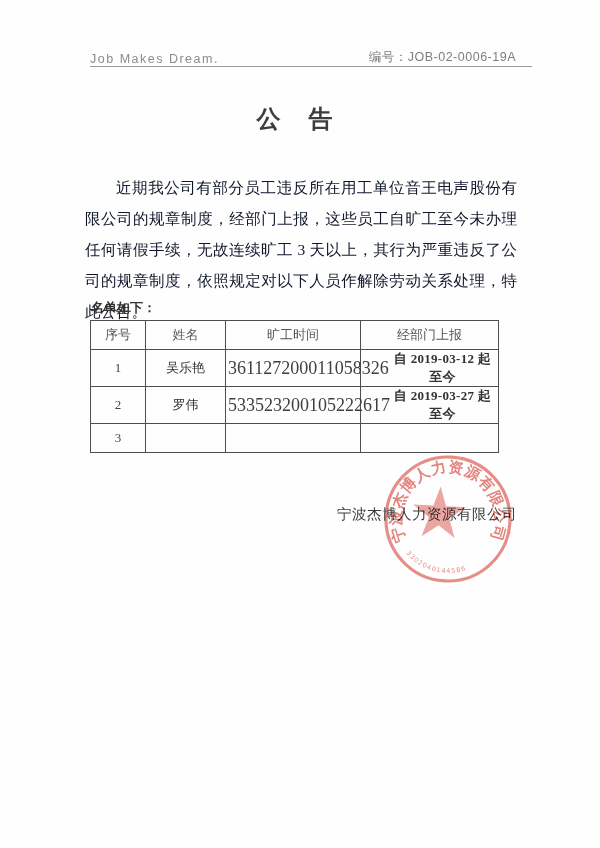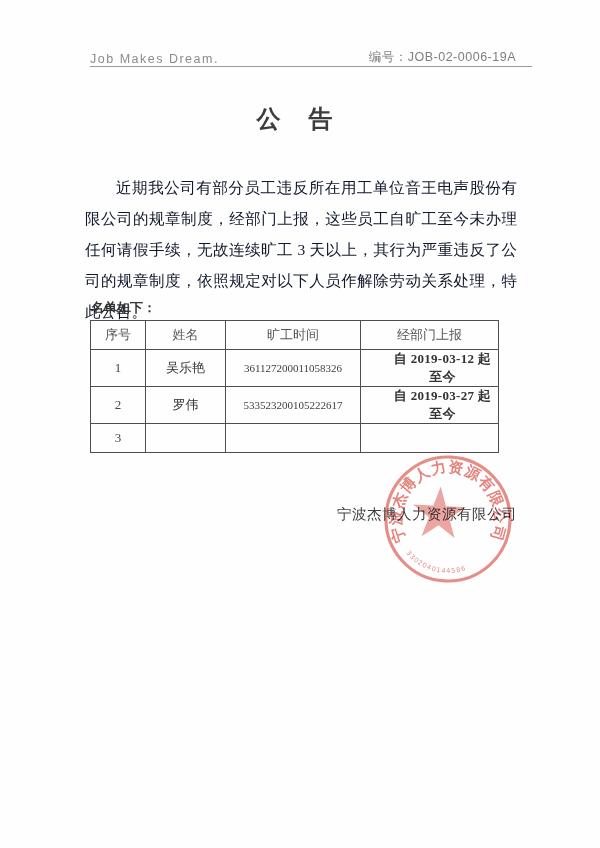--- a/index.html
+++ b/index.html
@@ -89,21 +89,21 @@
     border: 1.5px solid #4e4e4e;
     height: 29px;
     text-align: center;
     vertical-align: middle;
     font-weight: normal;
     padding: 0 2px;
   }
   .roster-table th { color: #555; }
   .roster-table td.cell-name { font-weight: normal; color: #333; }
   .roster-table td.cell-time { font-weight: bold; color: #333; letter-spacing: 0.3px; padding-left: 28px; }
-  .roster-table td.cell-id { font-size: 11px; color: #3f3f3f; }
+  .roster-table td.cell-id { font-size: 18px; color: #3f3f3f; }
 
   
   .company-line {
     position: absolute;
     left: 337px; top: 505px;
     font-size: 14.5px;
     letter-spacing: 0.5px;
     color: #3d3d3d;
   }
   .date-line {

